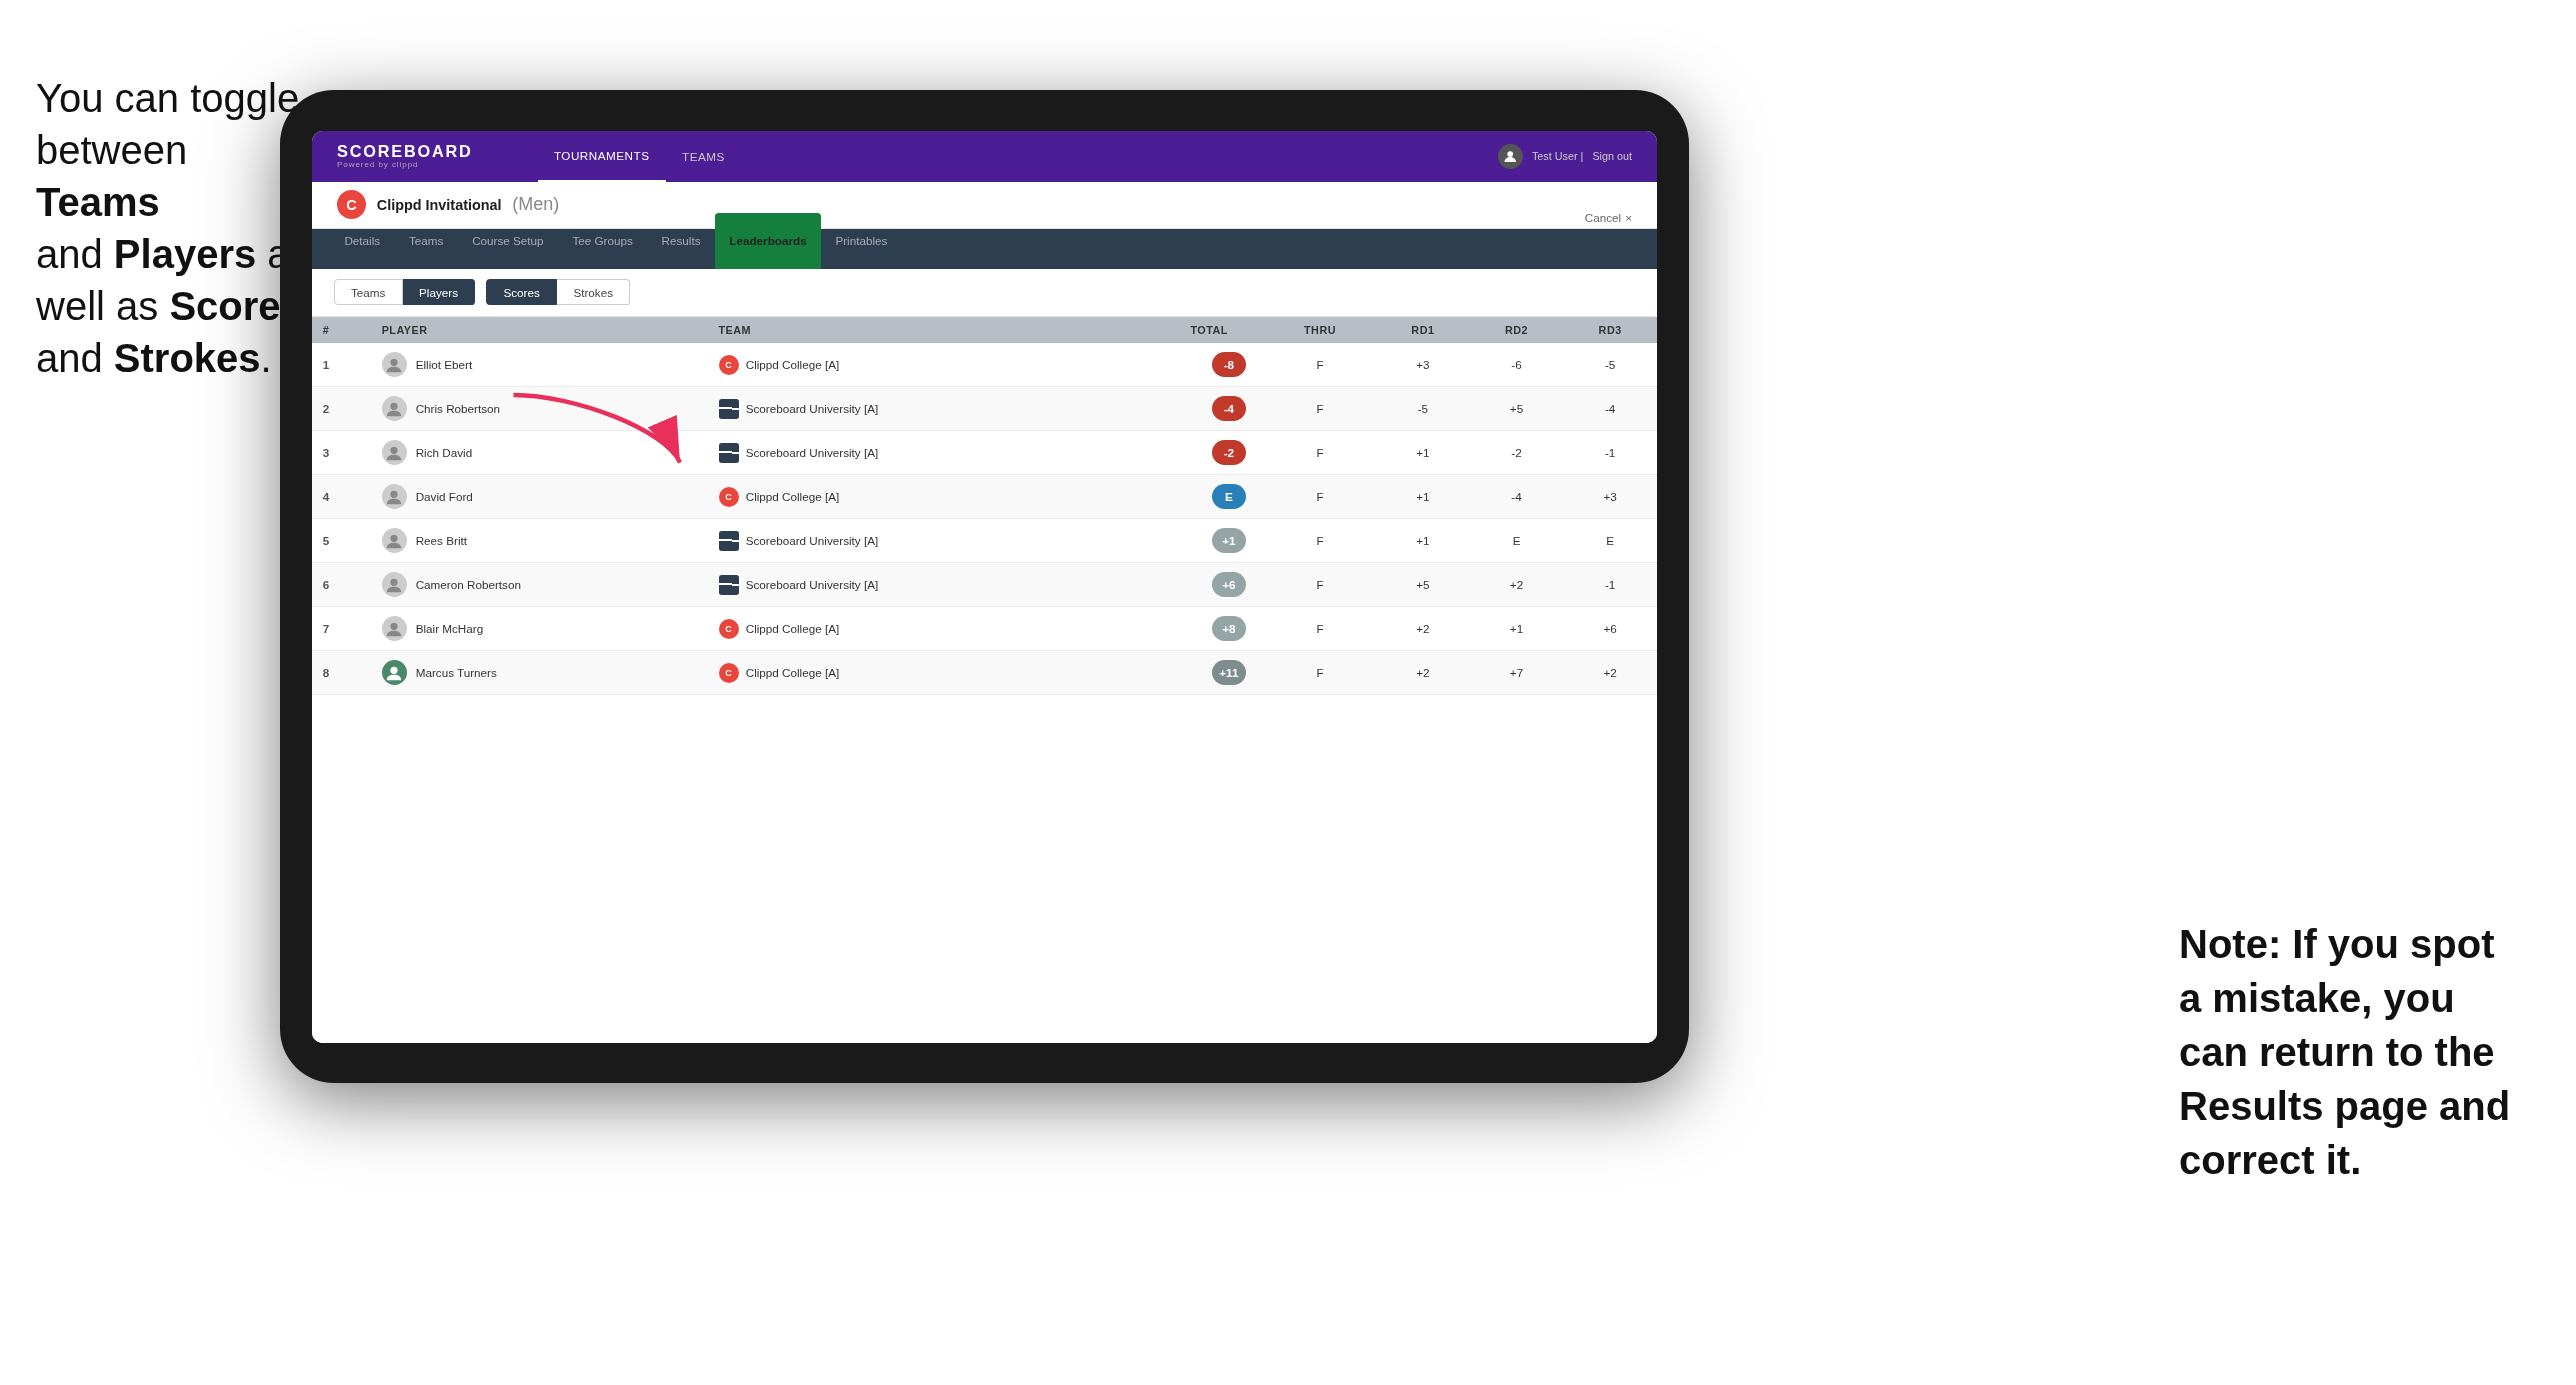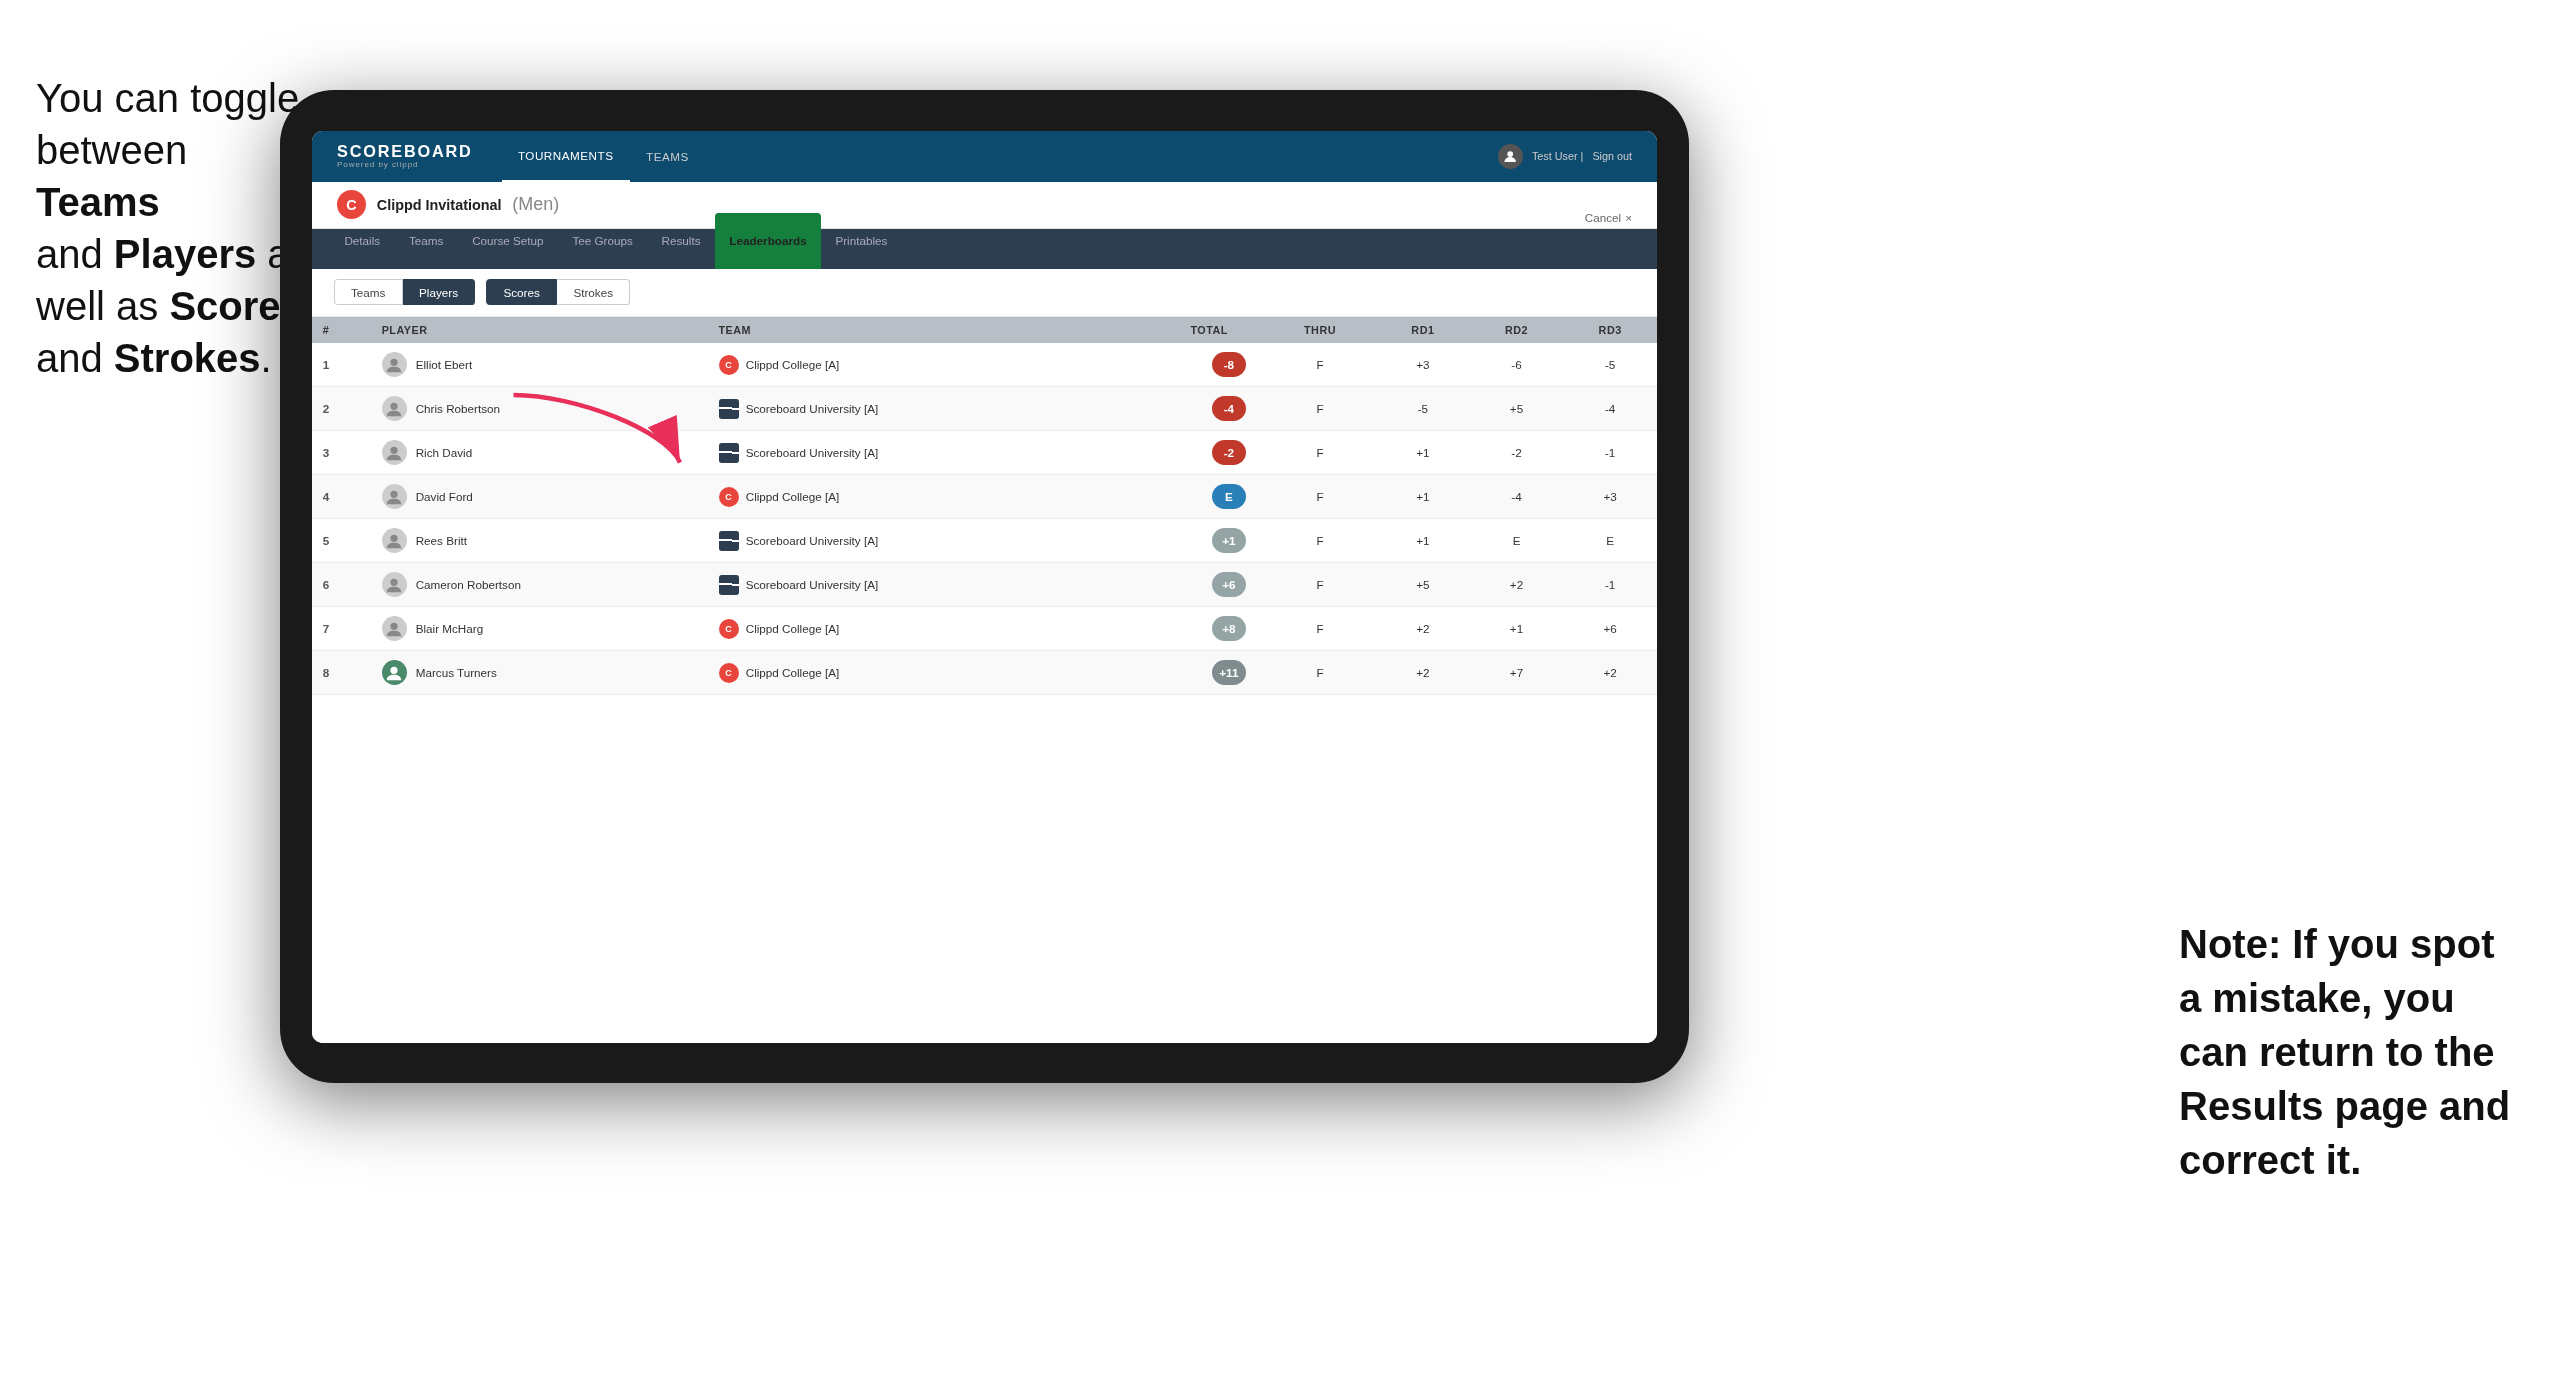--- a/index.html
+++ b/index.html
@@ -55,26 +55,27 @@
       height: 912px;
       background: #f0f2f4;
       border-radius: 10.8px;
       overflow: hidden;
       display: flex;
       flex-direction: column;
     }
 
     
     .app-header {
-      background: #0c4a6e;
+      background: #4c1d95;
       display: flex;
       align-items: center;
       padding: 0 25px;
       height: 51px;
       flex-shrink: 0;
+      gap: 36px;
     }
     .scoreboard-logo {
       display: flex;
       flex-direction: column;
       margin-right: 29px;
     }
     .logo-main {
       font-size: 16.3px;
       font-weight: 900;
       color: #ffffff;

